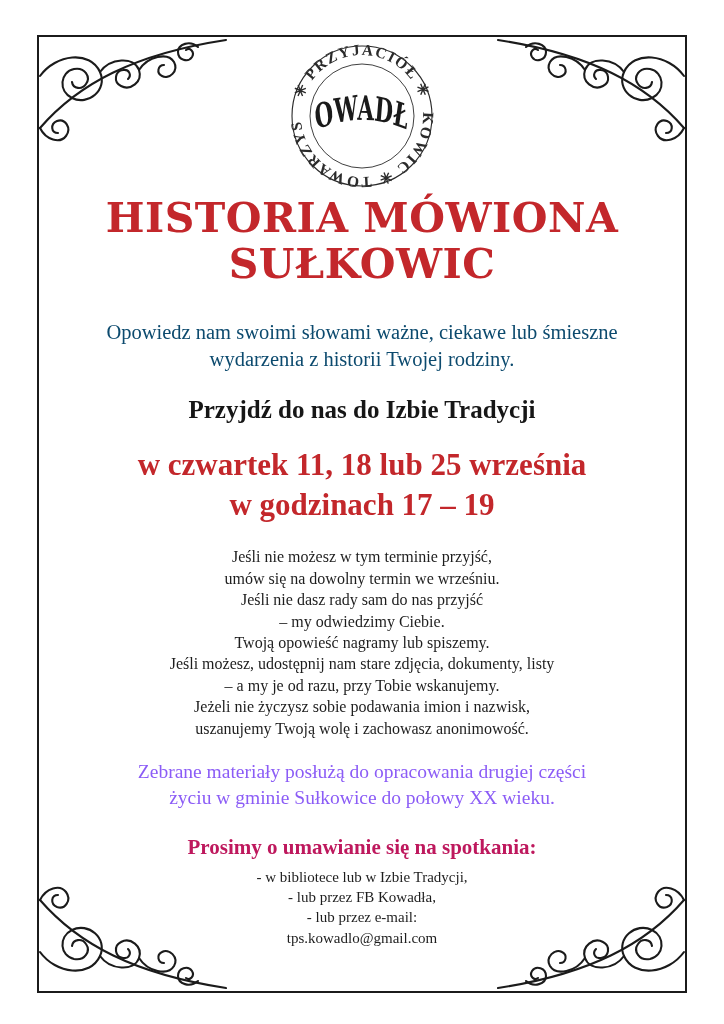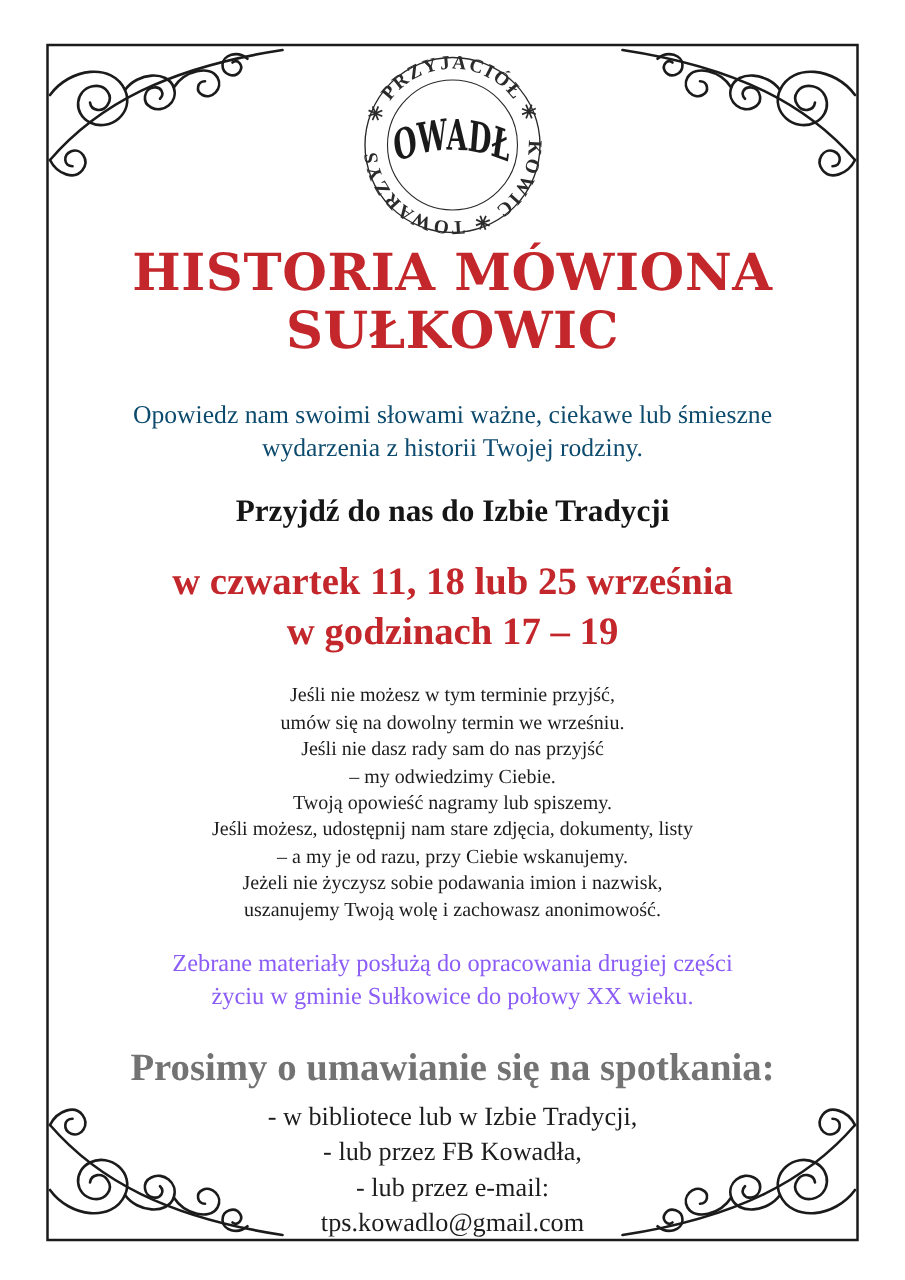--- a/index.html
+++ b/index.html
@@ -112,29 +112,29 @@
 
   .book-block {
     font-size: 19.5px;
     line-height: 1.34;
     margin: 0 0 24px 0;
     color: #8b5cf6;
   }
   .book-block .line { display: block; }
 
   .contact-heading {
-    font-size: 31px;
+    font-size: 21px;
     font-weight: bold;
     line-height: 1.2;
     margin: 0 0 6px 0;
-    color: #737373;
+    color: #be185d;
   }
 
   .contact-list {
-    font-size: 21px;
+    font-size: 15px;
     line-height: 1.36;
     margin: 0;
     color: #1d1d1d;
   }
   .contact-list .line { display: block; }
 
   .orn-svg { display: block; width: 100%; height: 100%; }
 </style>
 </head>
 <body>
@@ -239,21 +239,21 @@
       <span class="line">w godzinach 17 – 19</span>
     </p>
 
     <p class="body-block">
       <span class="line">Jeśli nie możesz w tym terminie przyjść,</span>
       <span class="line">umów się na dowolny termin we wrześniu.</span>
       <span class="line">Jeśli nie dasz rady sam do nas przyjść</span>
       <span class="line">– my odwiedzimy Ciebie.</span>
       <span class="line">Twoją opowieść nagramy lub spiszemy.</span>
       <span class="line">Jeśli możesz, udostępnij nam stare zdjęcia, dokumenty, listy</span>
-      <span class="line">– a my je od razu, przy Ciebie wskanujemy.</span>
+      <span class="line">– a my je od razu, przy Tobie wskanujemy.</span>
       <span class="line">Jeżeli nie życzysz sobie podawania imion i nazwisk,</span>
       <span class="line">uszanujemy Twoją wolę i zachowasz anonimowość.</span>
     </p>
 
     <p class="book-block">
       <span class="line">Zebrane materiały posłużą do opracowania drugiej części</span>
       <span class="line">życiu w gminie Sułkowice do połowy XX wieku.</span>
     </p>
 
     <p class="contact-heading">Prosimy o umawianie się na spotkania:</p>

